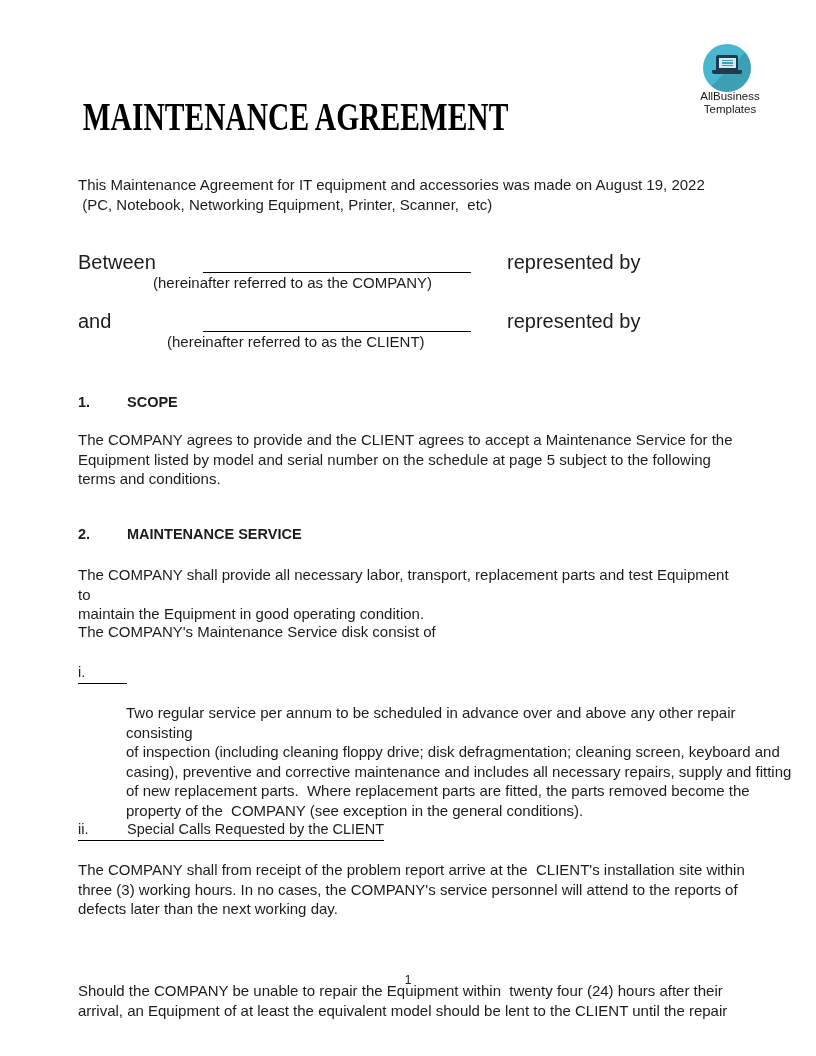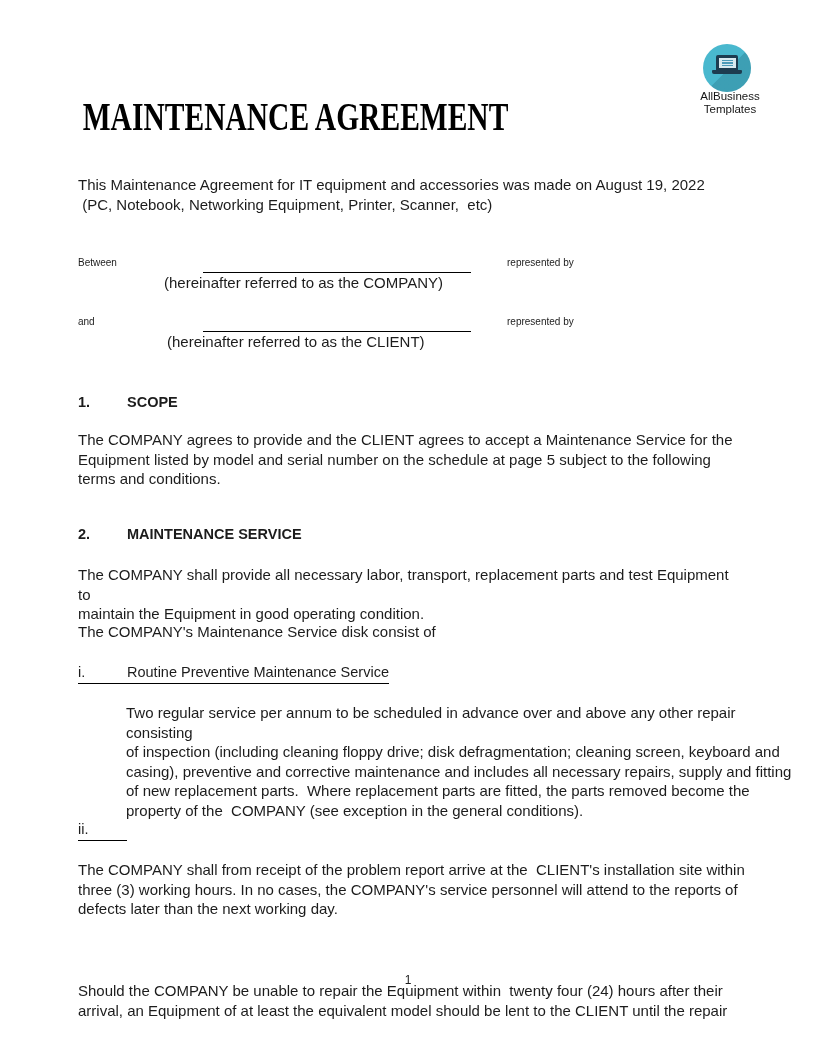--- a/index.html
+++ b/index.html
@@ -29,21 +29,21 @@
   .laptop-screen-inner { position:absolute; left:2.5px; top:2.5px; width:17px; height:10px;
     background:#d8e9ef; }
   .laptop-line { position:absolute; left:3px; width:11px; height:1.5px; background:#4c9ab8; }
   .laptop-line.l1 { top:2px; } .laptop-line.l2 { top:4.5px; } .laptop-line.l3 { top:7px; }
   .laptop-base { position:absolute; left:9px; top:26px; width:30px; height:4px;
     background:#1d3c50; border-radius:1px 1px 2px 2px; }
   .logo-text { left:678px; top:90px; width:104px; text-align:center;
     font-size:11.5px; line-height:13px; color:#161616; white-space:pre-line; }
 
   
-  .party-row { display:flex; font-size:10px; line-height:19.6px;gap:36px; }
+  .party-row { display:flex; font-size:20px; line-height:19.6px;gap:36px; }
   .party-label { width:89px; flex:0 0 89px; }
   .blank-line { width:268px; flex:0 0 268px; border-bottom:1.5px solid #000; }
 
   
   .h-row { display:flex; font-size:14.5px; line-height:19.6px; font-weight:bold; }
   .num { width:49px; flex:0 0 49px; }
 
   
   .item-row { display:inline-flex; font-size:14.5px; line-height:19.6px;
     border-bottom:1.4px solid #000; }
@@ -77,21 +77,21 @@
 Templates</div>
 
 <div class="abs body-text" style="left:78px; top:175px; width:664px;">This Maintenance Agreement for IT equipment and accessories was made on August 19, 2022
  (PC, Notebook, Networking Equipment, Printer, Scanner,  etc)</div>
 
 <div class="abs party-row" style="left:78px; top:253px; width:664px;">
   <span class="party-label">Between</span>
   <span class="blank-line"></span>
   <span>represented by</span>
 </div>
-<div class="abs body-text" style="left:164px; top:273px;">(hereinafter referred to as the COMPANY)</div>
+<div class="abs body-text" style="left:153px; top:273px;">(hereinafter referred to as the COMPANY)</div>
 
 <div class="abs party-row" style="left:78px; top:312px; width:664px;">
   <span class="party-label">and</span>
   <span class="blank-line"></span>
   <span>represented by</span>
 </div>
 <div class="abs body-text" style="left:167px; top:332px;">(hereinafter referred to as the CLIENT)</div>
 
 <div class="abs h-row" style="left:78px; top:393px;">
   <span class="num">1.</span>
@@ -105,32 +105,32 @@
   <span class="num">2.</span>
   <span>MAINTENANCE SERVICE</span>
 </div>
 <div class="abs body-text" style="left:78px; top:565px; width:664px;">The COMPANY shall provide all necessary labor, transport, replacement parts and test Equipment to
 maintain the Equipment in good operating condition.</div>
 <div class="abs body-text" style="left:78px; top:622px; width:664px;">The COMPANY's Maintenance Service disk consist of</div>
 
 <div class="abs" style="left:78px; top:663px;">
   <span class="item-row">
     <span class="num">i.</span>
-    <span>Routine Preventive Maintenance Service</span>
   </span>
 </div>
 <div class="abs body-text" style="left:78px; top:703px; width:680px;margin-left:48px;">Two regular service per annum to be scheduled in advance over and above any other repair consisting
 of inspection (including cleaning floppy drive; disk defragmentation; cleaning screen, keyboard and
 casing), preventive and corrective maintenance and includes all necessary repairs, supply and fitting
 of new replacement parts.  Where replacement parts are fitted, the parts removed become the
 property of the  COMPANY (see exception in the general conditions).</div>
 
 <div class="abs" style="left:78px; top:820px;">
   <span class="item-row">
     <span class="num">ii.</span>
+    <span>Special Calls Requested by the CLIENT</span>
   </span>
 </div>
 <div class="abs body-text" style="left:78px; top:860px; width:680px;">The COMPANY shall from receipt of the problem report arrive at the  CLIENT's installation site within
 three (3) working hours. In no cases, the COMPANY's service personnel will attend to the reports of
 defects later than the next working day.</div>
 
 <div class="abs body-text" style="left:78px; top:981px; width:680px;">Should the COMPANY be unable to repair the Equipment within  twenty four (24) hours after their
 arrival, an Equipment of at least the equivalent model should be lent to the CLIENT until the repair</div>
 
 <div class="abs page-num">1</div>

